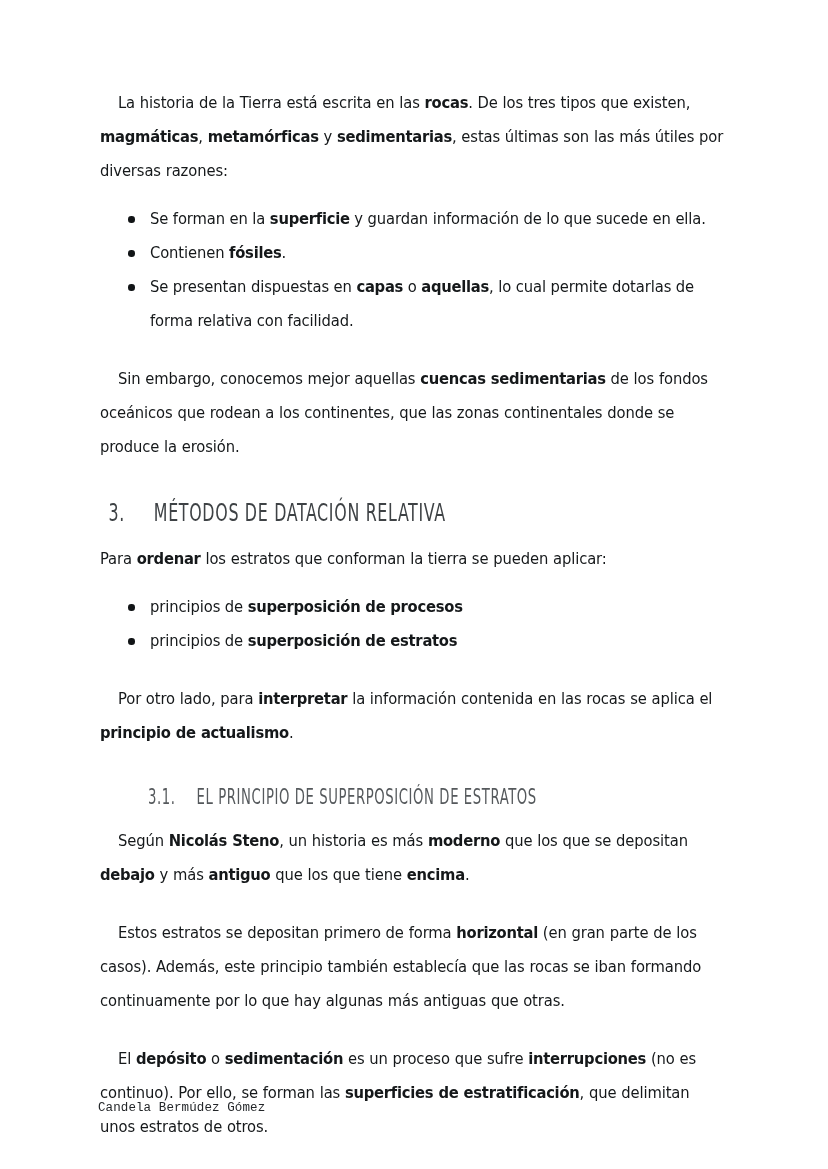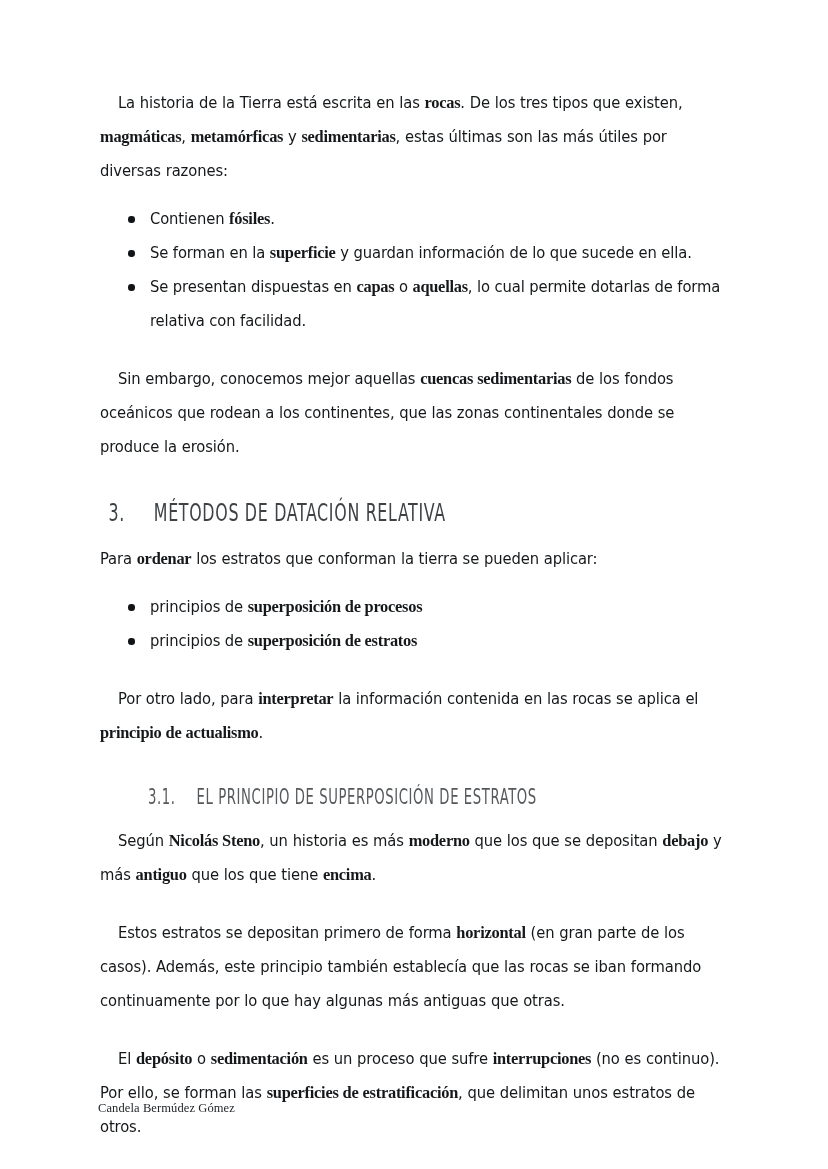--- a/index.html
+++ b/index.html
@@ -35,21 +35,20 @@
     letter-spacing: -0.1px;
     text-indent: 18px;
     margin: 0;
     word-spacing: 0.2px;
   }
   .para.no-indent { text-indent: 0; }
 
   b, strong, .b {
     font-weight: 700;
     letter-spacing: -0.25px;
-    font-family: Liberation Serif, serif;
   }
 
   
   .gap-sm { height: 14px; }
   .gap-md { height: 24px; }
   .gap-lg { height: 34px; }
 
   
   ul.blist {
     list-style: none;
@@ -107,37 +106,37 @@
     margin: 0;
     padding-left: 57px;
   }
   .h2 .num { width: 58px; flex: 0 0 58px; }
 
   
   .footer {
     position: absolute;
     left: 98px;
     top: 1100px;
-    font-family: Liberation Serif, serif;
+    font-family: Liberation Mono, monospace;
     font-size: 12.5px;
     line-height: 16px;
     color: #232629;
     letter-spacing: 0.1px;
   }
 </style>
 </head>
 <body>
 
 <div class="page">
   <div class="doc-body">
       <p class="para"><span>La historia de la Tierra está escrita en las </span><span class="b">rocas</span><span>. De los tres tipos que existen, </span><span class="b">magmáticas</span><span>, </span><span class="b">metamórficas</span><span> y </span><span class="b">sedimentarias</span><span>, estas últimas son las más útiles por diversas razones:</span></p>
       <div class="gap-sm"></div>
       <ul class="blist">
+        <li><span class="dot"></span><span>Se forman en la </span><span class="b">superficie</span><span> y guardan información de lo que sucede en ella.</span></li>
         <li><span class="dot"></span><span>Contienen </span><span class="b">fósiles</span><span>.</span></li>
-        <li><span class="dot"></span><span>Se forman en la </span><span class="b">superficie</span><span> y guardan información de lo que sucede en ella.</span></li>
         <li><span class="dot"></span><span>Se presentan dispuestas en </span><span class="b">capas</span><span> o </span><span class="b">aquellas</span><span>, lo cual permite dotarlas de forma relativa con facilidad.</span></li>
       </ul>
       <div class="gap-md"></div>
       <p class="para"><span>Sin embargo, conocemos mejor aquellas </span><span class="b">cuencas sedimentarias</span><span> de los fondos oceánicos que rodean a los continentes, que las zonas continentales donde se produce la erosión.</span></p>
       <div class="gap-lg"></div>
       <div class="h1">
         <span class="num">3.</span>
         <span>MÉTODOS DE DATACIÓN RELATIVA</span>
       </div>
       <div class="gap-sm"></div>

